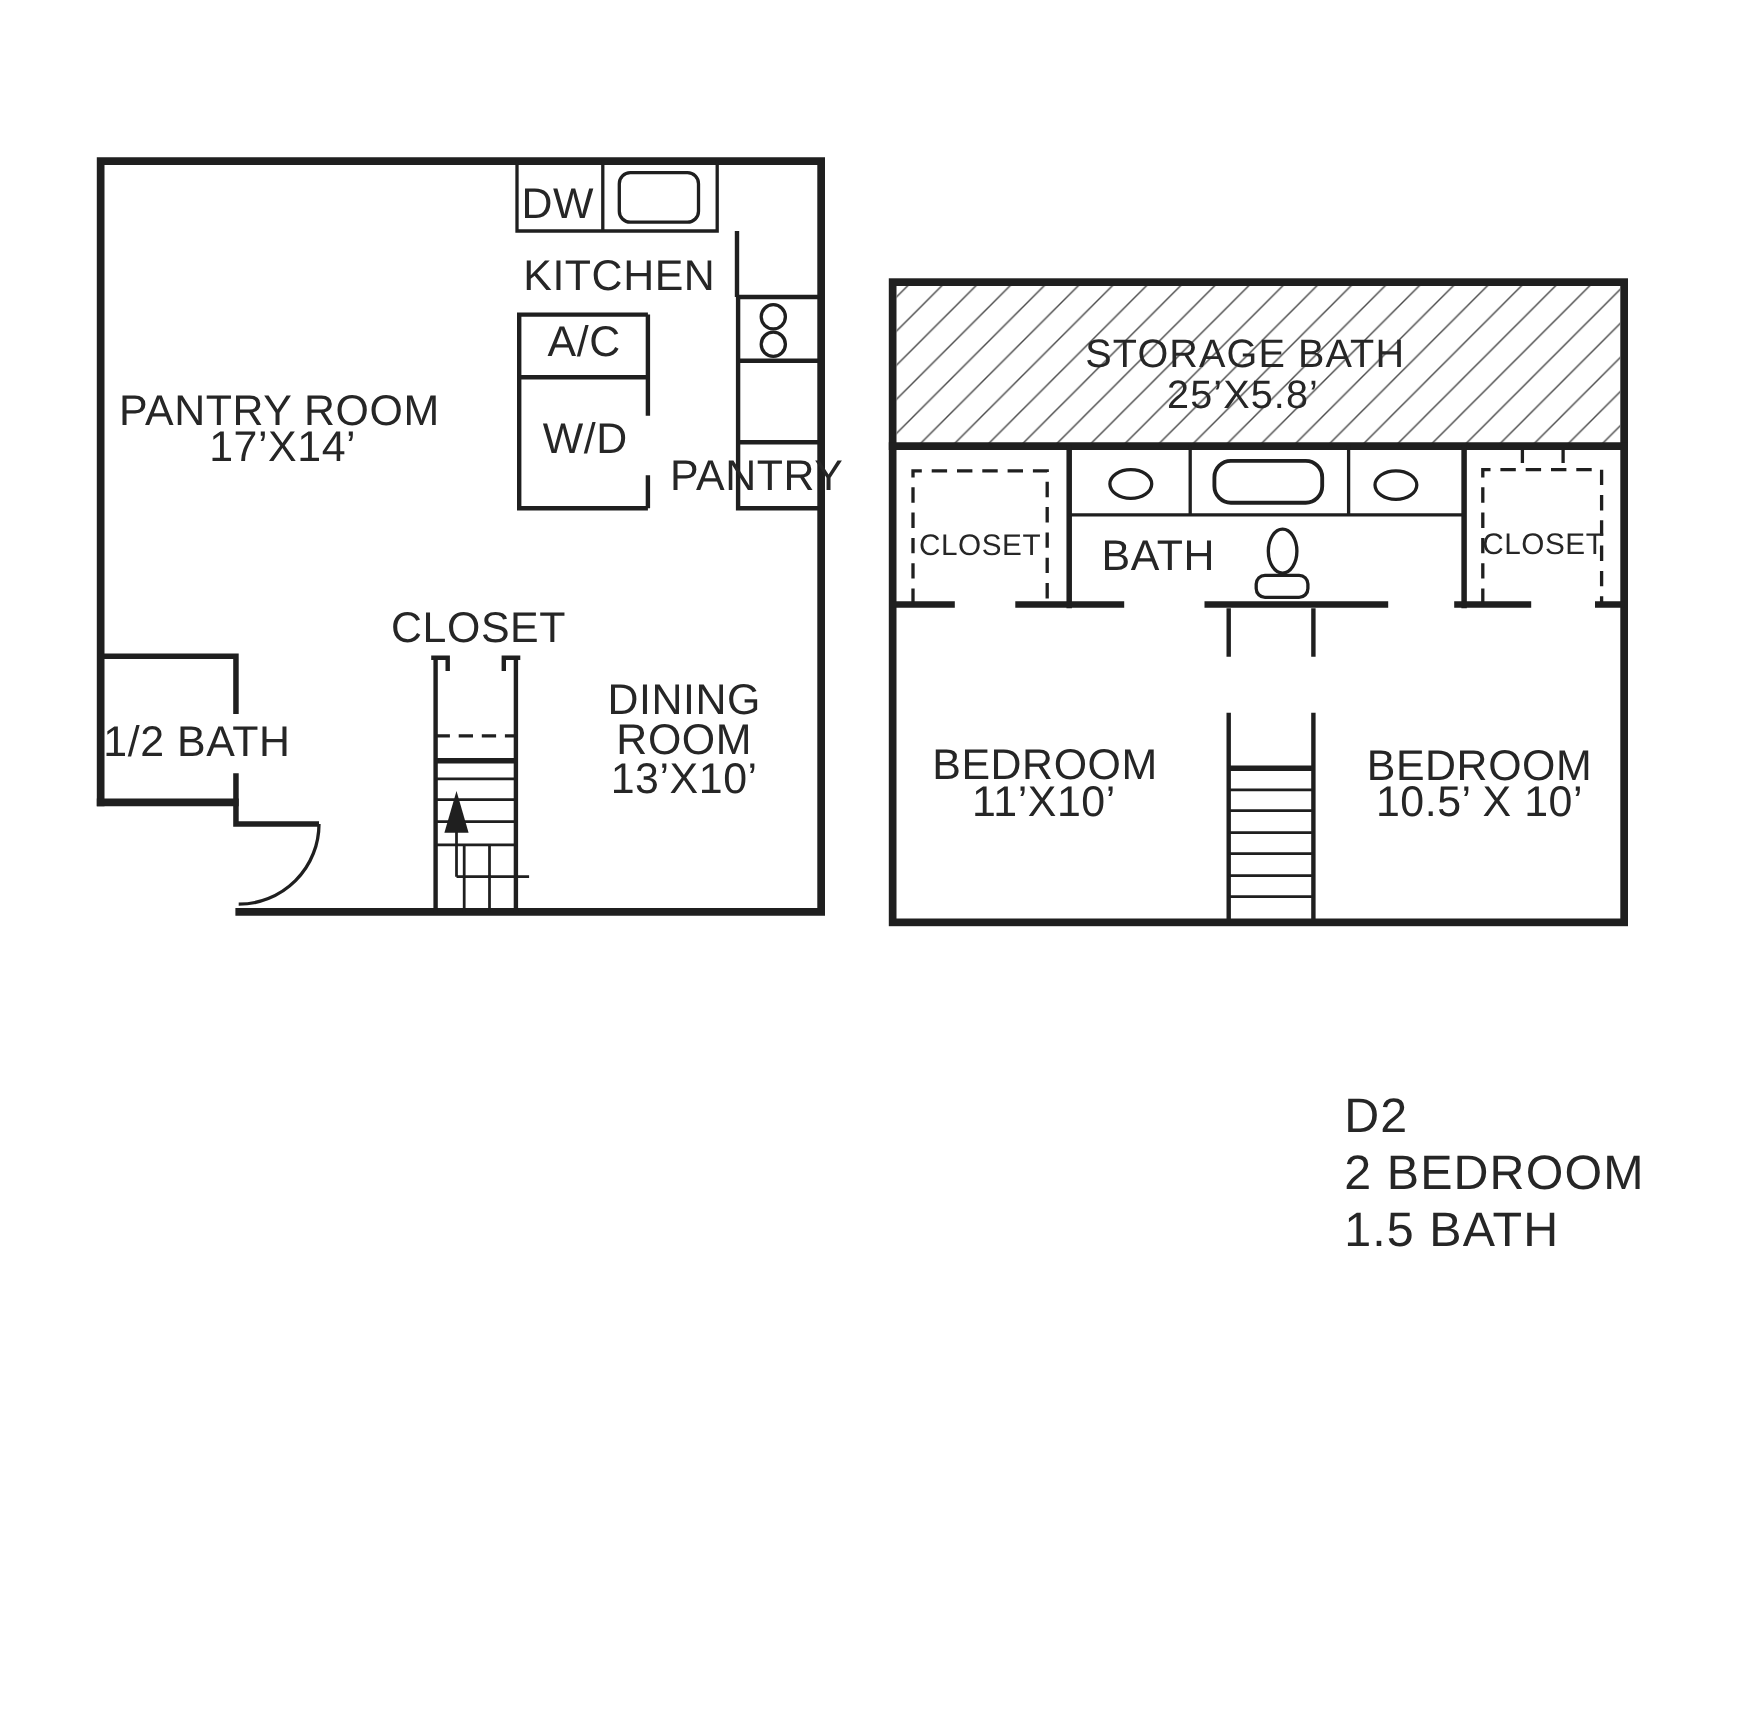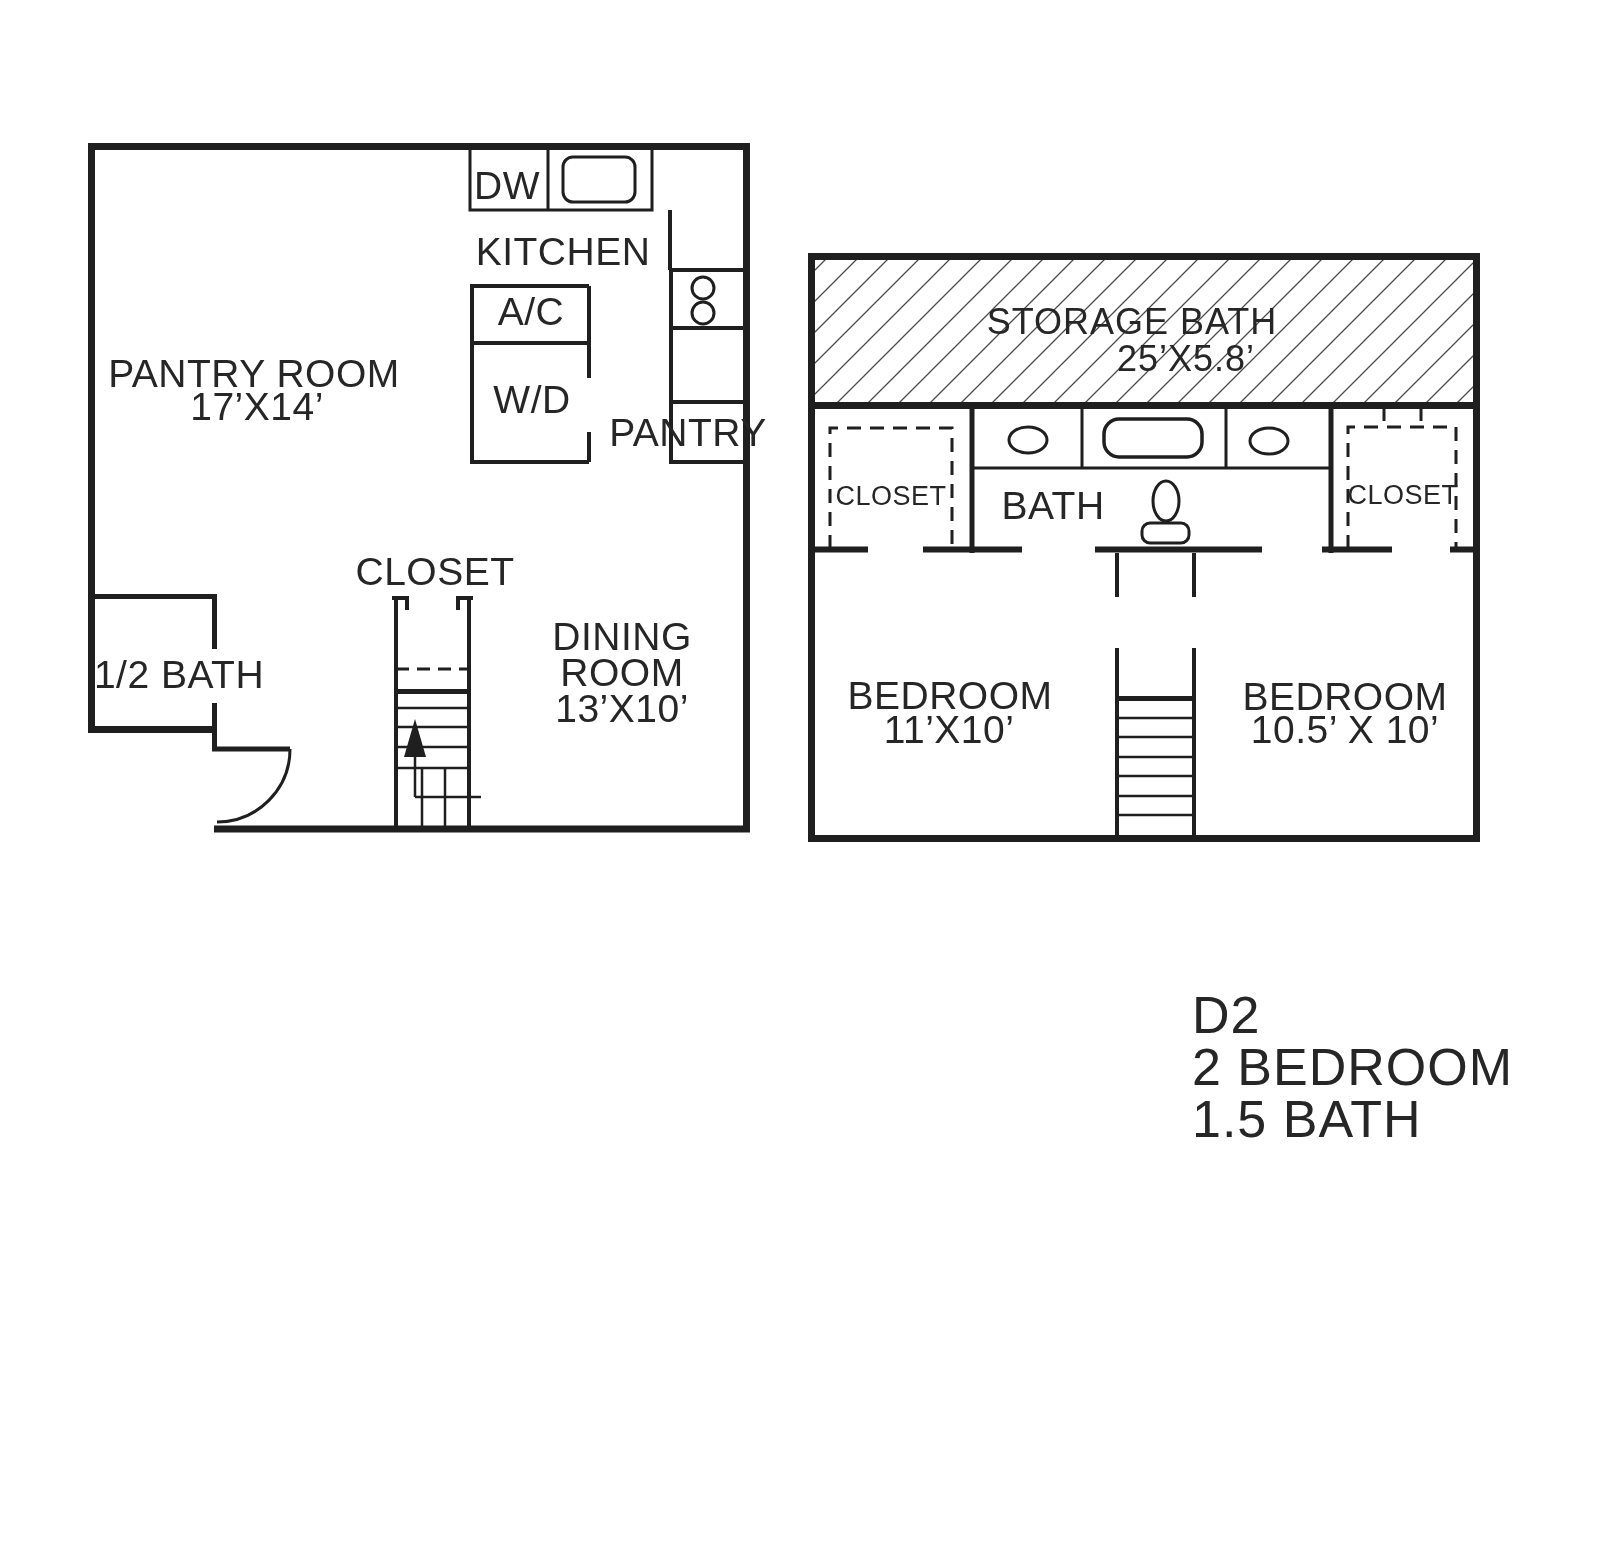--- a/index.html
+++ b/index.html
@@ -6,22 +6,22 @@
   #canvas{position:relative;width:1600px;height:1554px;background:var(--background,#fff);
           font-family:"Liberation Sans", sans-serif;overflow:hidden;}
   #plan-svg{position:absolute;left:0;top:0;}
   .stroke{stroke:var(--wall,#1f1f1f);fill:none;}
   .fillw{fill:var(--wall,#1f1f1f);stroke:none;}
   .hatchline{stroke:var(--hatch,#4a4a4a);stroke-width:1.3;fill:none;}
   .lbl{position:absolute;transform:translate(-50%,-50%);white-space:nowrap;
        color:var(--text,#262626);font-size:39px;letter-spacing:0.5px;}
   .lbl-small{font-size:27px;}
   .lbl-storage{font-size:36px;letter-spacing:1px;}
-  .info-block{position:absolute;left:1192px;top:989px;color:var(--text,#262626);
-              font-size:52px;line-height:52px;letter-spacing:1px;}
+  .info-block{position:absolute;left:1222px;top:989px;color:var(--text,#262626);
+              font-size:44px;line-height:52px;letter-spacing:1px;}
 </style>
 </head>
 <body>
 
 <div id="canvas">
 
   <svg id="plan-svg" width="1600" height="1554" viewBox="0 0 1600 1554">
     <defs>
       <pattern id="hatch" width="31" height="31" patternUnits="userSpaceOnUse">
         <path class="hatchline" d="M-8,8 L8,-8 M0,31 L31,0 M23,39 L39,23"></path>
@@ -91,21 +91,21 @@
   <div class="lbl" style="left:532px;top:400px;">W/D</div>
   <div class="lbl" style="left:688px;top:433px;">PANTRY</div>
   <div class="lbl" style="left:435px;top:572px;">CLOSET</div>
   <div class="lbl" style="left:179px;top:675px;">1/2 BATH</div>
 
   <div class="lbl" style="left:622px;top:637px;">DINING</div>
   <div class="lbl" style="left:622px;top:673px;">ROOM</div>
   <div class="lbl" style="left:622px;top:709px;">13’X10’</div>
 
   <div class="lbl lbl-storage" style="left:1132px;top:322px;">STORAGE BATH</div>
-  <div class="lbl lbl-storage" style="left:1186px;top:359px;">25’X5.8’</div>
+  <div class="lbl lbl-storage" style="left:1130px;top:359px;">25’X5.8’</div>
 
   <div class="lbl lbl-small" style="left:891px;top:496px;">CLOSET</div>
   <div class="lbl" style="left:1053px;top:506px;">BATH</div>
   <div class="lbl lbl-small" style="left:1403px;top:495px;">CLOSET</div>
 
   <div class="lbl" style="left:950px;top:696px;">BEDROOM</div>
   <div class="lbl" style="left:949px;top:730px;">11’X10’</div>
   <div class="lbl" style="left:1345px;top:697px;">BEDROOM</div>
   <div class="lbl" style="left:1345px;top:730px;">10.5’ X 10’</div>
 

